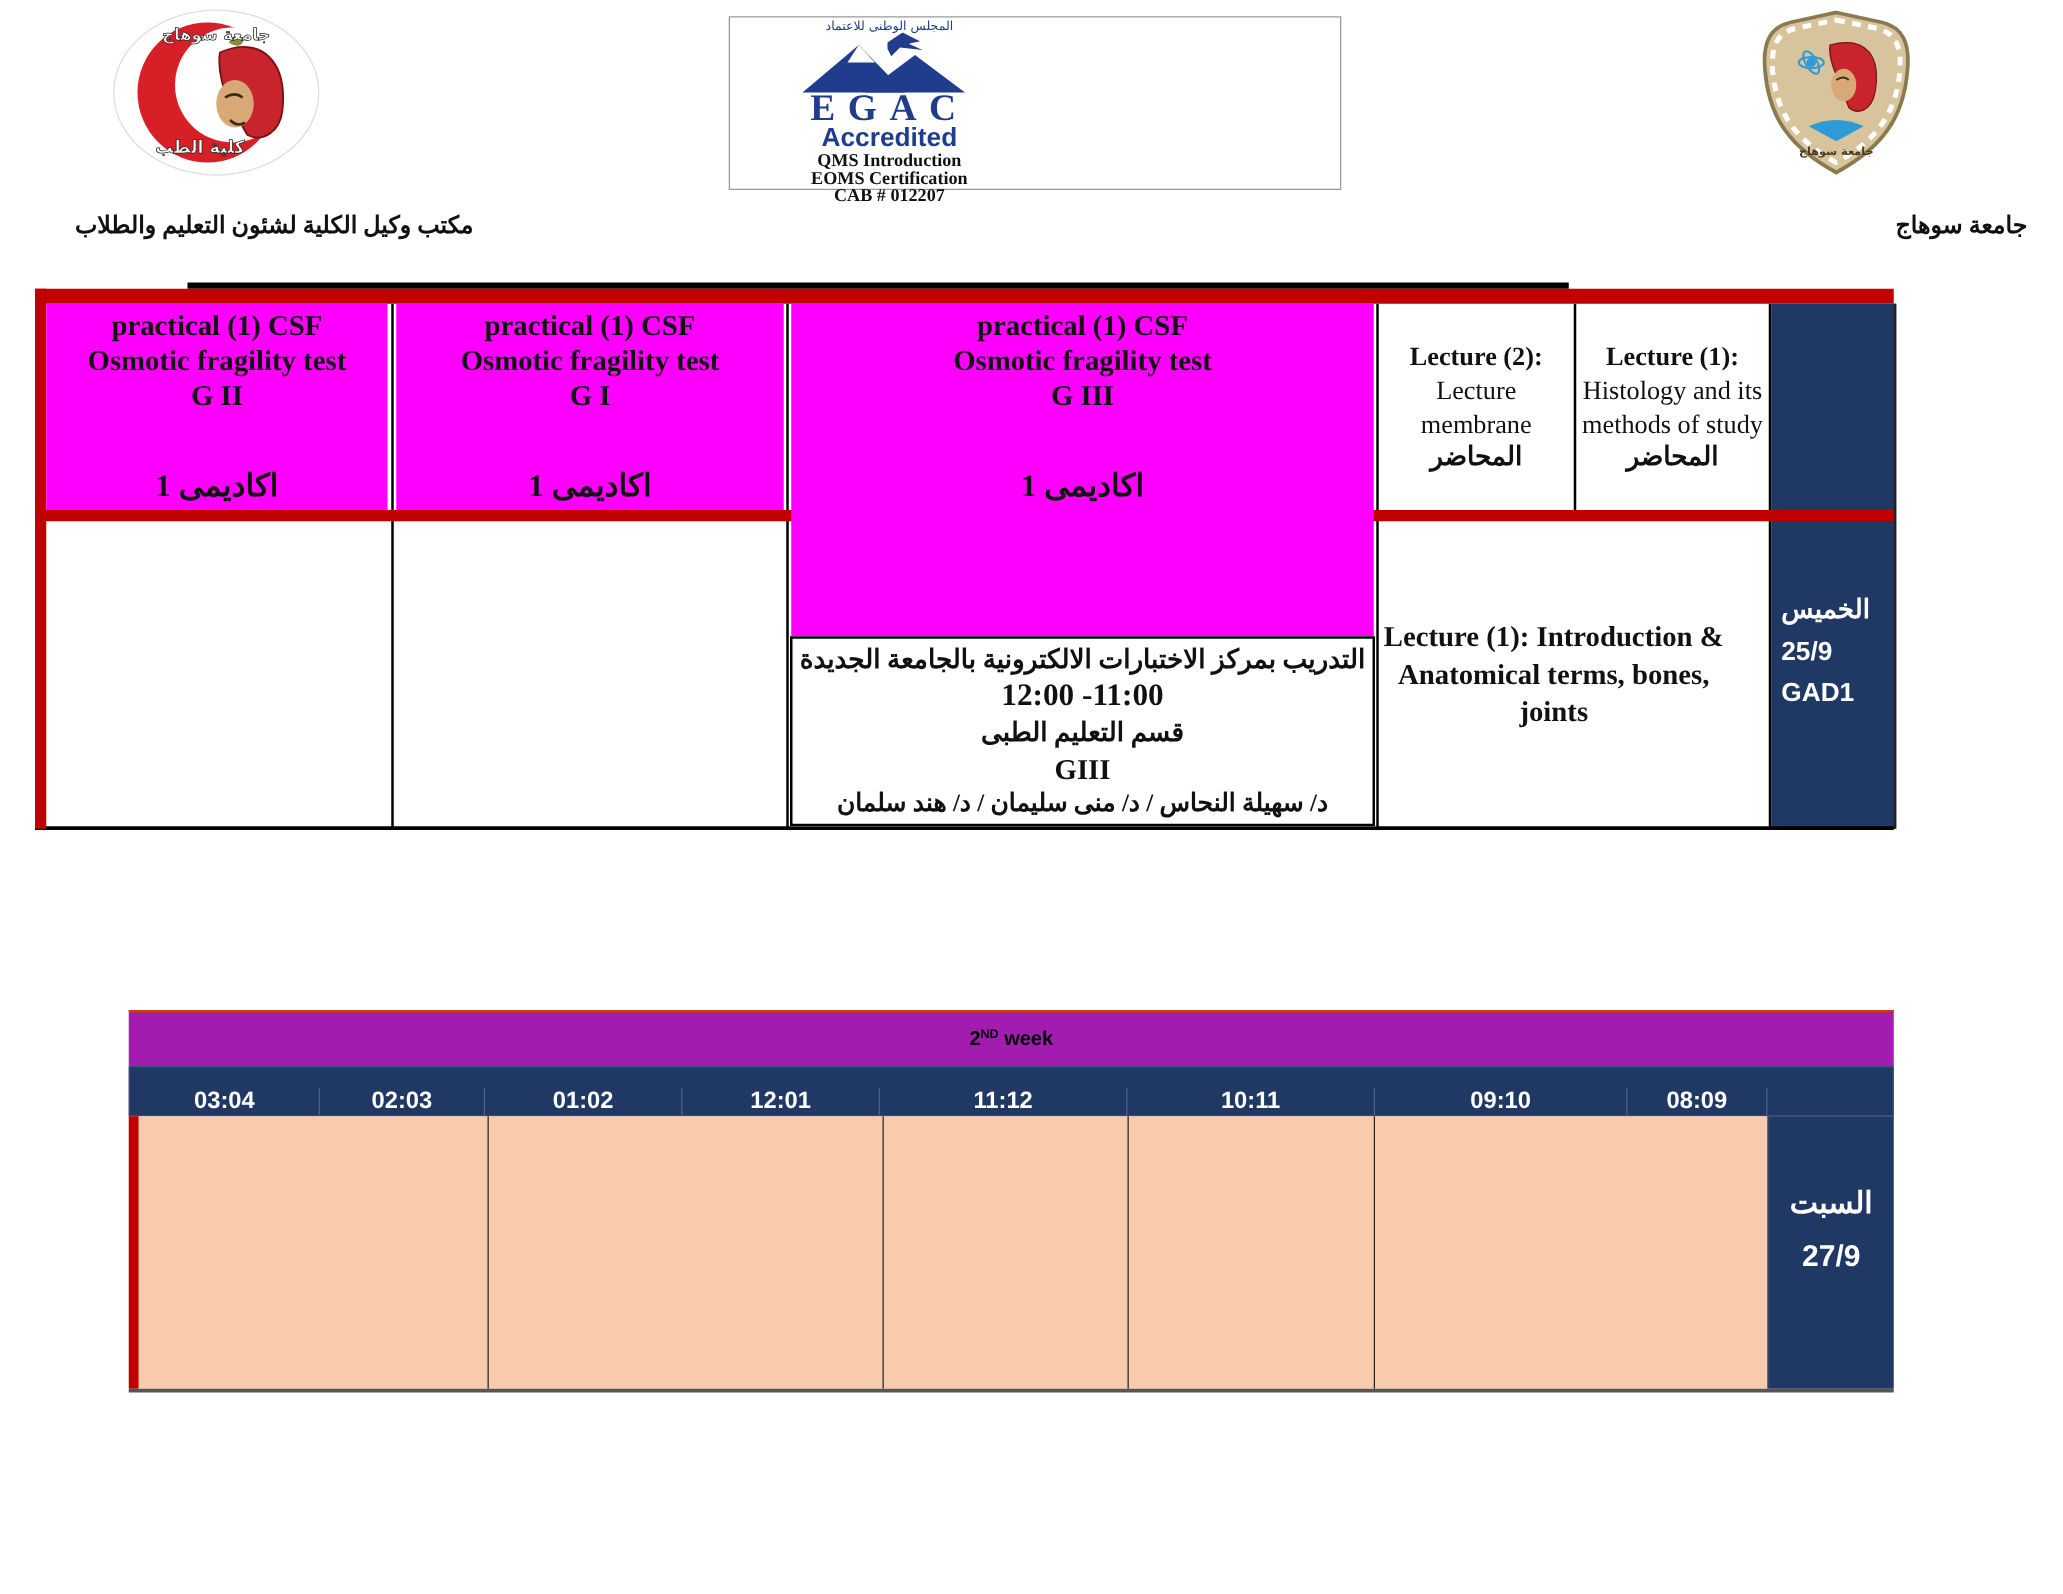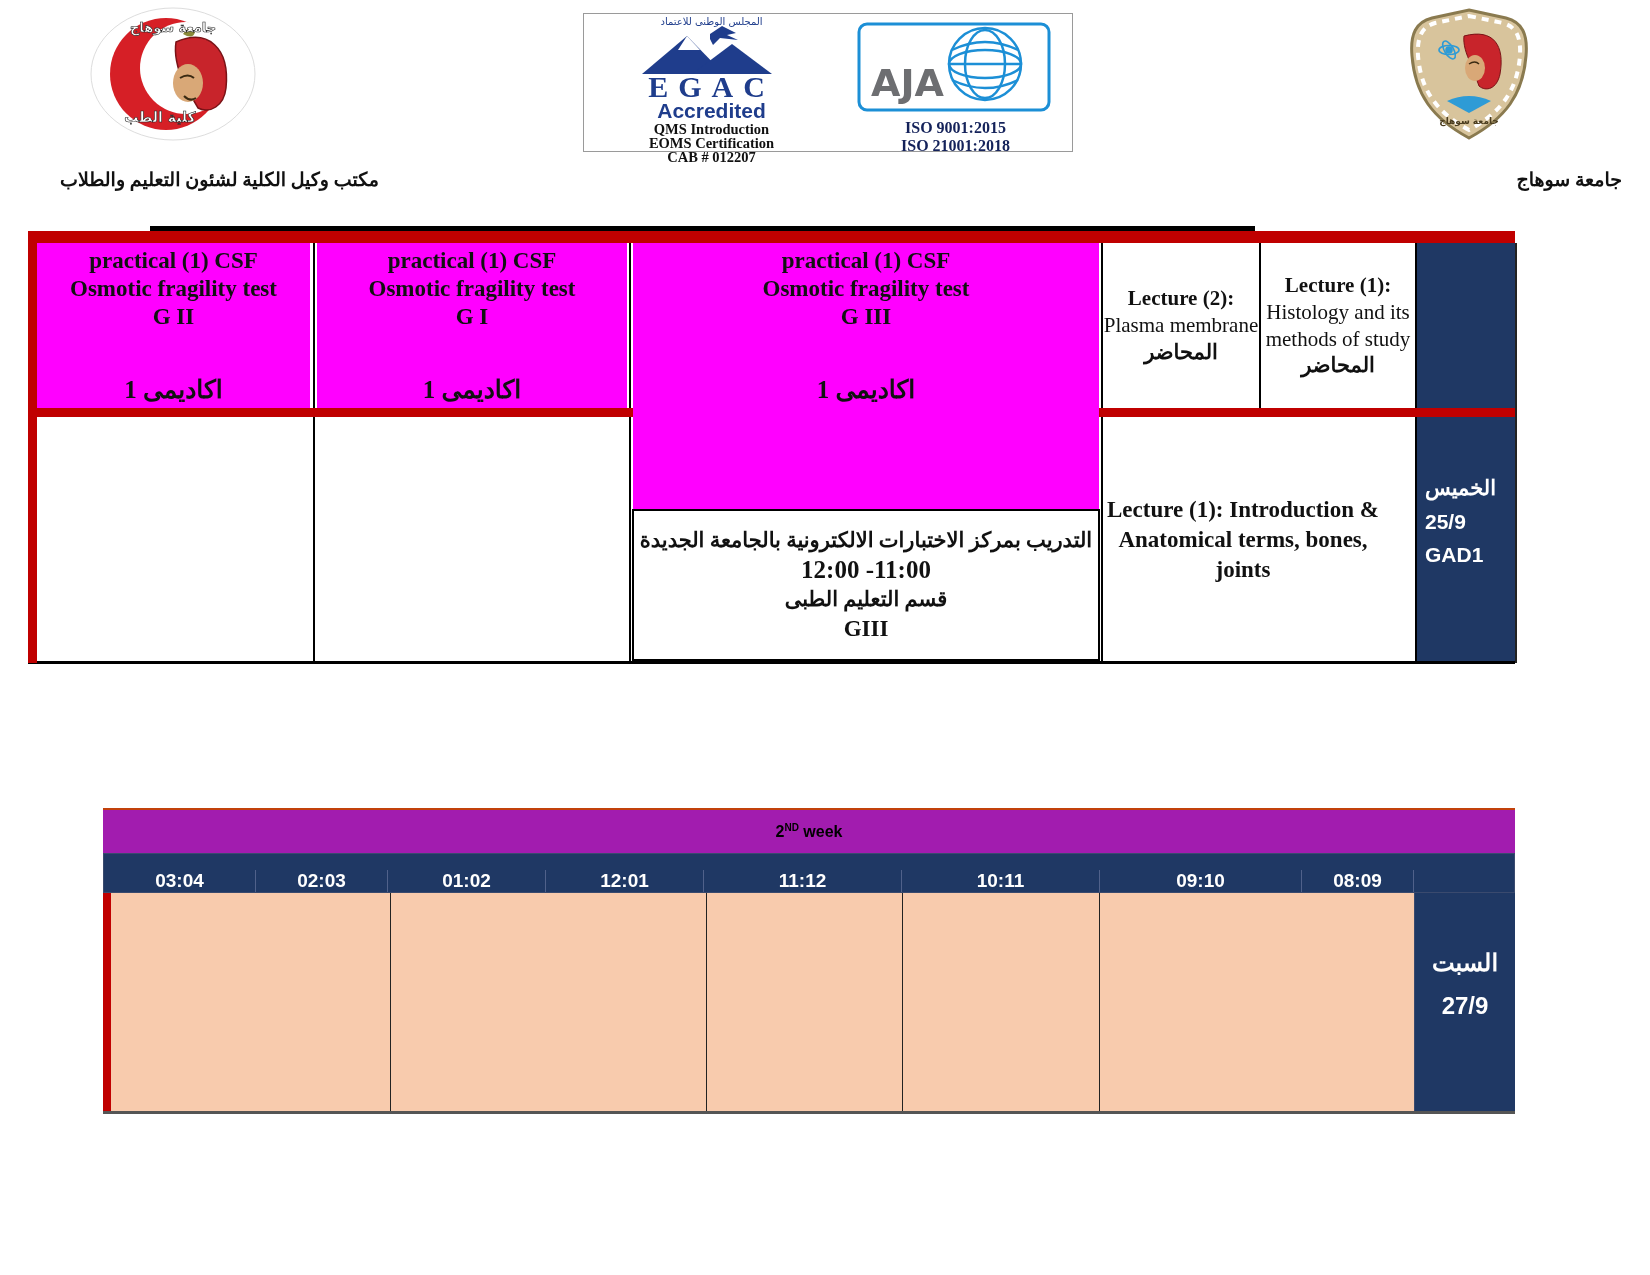--- a/index.html
+++ b/index.html
@@ -75,36 +75,20 @@
         <polygon points="46,26 55,12 68,26" fill="#ffffff"></polygon>
         <path d="M78,10 l12,-8 l14,7 l-9,2 l11,5 l-18,-2 l-7,7 l-3,-6 z" fill="#1f3d8c"></path>
       </svg>
       <div class="abs egac-name" style="left:0;top:58px;width:255px;text-align:center;">EGAC</div>
       <div class="abs egac-acc" style="left:0;top:86px;width:255px;text-align:center;">Accredited</div>
       <div class="abs egac-line" style="left:0;top:107px;width:255px;text-align:center;">QMS Introduction</div>
       <div class="abs egac-line" style="left:0;top:121px;width:255px;text-align:center;">EOMS Certification</div>
       <div class="abs egac-line" style="left:0;top:135px;width:255px;text-align:center;">CAB # 012207</div>
     </div>
 
-    <div style="width:233px;height:100%;position:relative;">
-      <svg class="abs" style="left:18px;top:8px;" width="200" height="92" viewBox="0 0 200 92">
-        <rect x="2" y="2" width="190" height="86" rx="8" fill="#ffffff" stroke="#1c8fd6" stroke-width="3"></rect>
-        <g stroke="#1c8fd6" stroke-width="2.5" fill="none">
-          <circle cx="128" cy="42" r="36"></circle>
-          <ellipse cx="128" cy="42" rx="36" ry="14"></ellipse>
-          <ellipse cx="128" cy="42" rx="20" ry="34"></ellipse>
-          <path d="M95,28 q33,-16 66,0"></path>
-          <path d="M95,58 q33,16 66,0"></path>
-          <line x1="92" y1="42" x2="164" y2="42"></line>
-        </g>
-        <text x="14" y="74" font-size="38" font-weight="bold" fill="#6d6e71" font-family="Liberation Serif,serif">AJA</text>
-      </svg>
-      <div class="abs aja-iso" style="left:0;top:104px;width:233px;text-align:center;">ISO 9001:2015</div>
-      <div class="abs aja-iso" style="left:0;top:122px;width:233px;text-align:center;">ISO 21001:2018</div>
-    </div>
   </div>
 
   <div class="abs" style="left:1402px;top:6px;width:135px;height:145px;">
     <svg width="135" height="145" viewBox="0 0 135 145">
       <path d="M67,4 L104,12 C120,16 126,28 124,50 C121,88 104,112 67,132 C30,112 13,88 10,50 C8,28 14,16 30,12 Z" fill="#d8c49c" stroke="#8a7a4f" stroke-width="3"></path>
       <path d="M67,10 L101,17 C114,21 119,30 118,50 C115,84 100,106 67,124 C34,106 19,84 16,50 C15,30 20,21 33,17 Z" fill="none" stroke="#ffffff" stroke-width="4" stroke-dasharray="7 6"></path>
       <g stroke="#2e9bd6" stroke-width="1.6" fill="none">
         <circle cx="47" cy="44" r="3" fill="#2e9bd6"></circle>
         <ellipse cx="47" cy="44" rx="10" ry="4.5"></ellipse>
         <ellipse cx="47" cy="44" rx="10" ry="4.5" transform="rotate(60 47 44)"></ellipse>
@@ -158,34 +142,35 @@
     <div class="ctr prac" style="width:100%;height:165px;">
       <div>practical (1) CSF</div>
       <div>Osmotic fragility test</div>
       <div>G III</div>
       <div class="ac" dir="rtl">اكاديمى 1</div>
     </div>
   </div>
 
   <div class="abs ctr lec" style="left:1103px;top:243px;width:156px;height:165px;">
     <div><b>Lecture (2):</b></div>
-    <div>Plasma membrane</div>
+    <div>Lecture membrane</div>
     <div class="ar">المحاضر</div>
   </div>
   <div class="abs ctr lec" style="left:1261px;top:243px;width:154px;height:165px;">
     <div><b>Lecture (1):</b></div>
     <div>Histology and its methods of study</div>
     <div class="ar">المحاضر</div>
   </div>
 
   <div class="abs ctr train" style="left:632px;top:509px;width:468px;height:152px;border:2px solid #000;box-sizing:border-box;background:#fff;z-index:4;">
     <div class="l1" dir="rtl">التدريب بمركز الاختبارات الالكترونية بالجامعة الجديدة</div>
     <div class="l2">12:00  -11:00</div>
     <div class="l3" dir="rtl">قسم التعليم الطبى</div>
     <div class="l4">GIII</div>
+    <div class="l5" dir="rtl">د/ سهيلة النحاس / د/ منى سليمان / د/ هند سلمان</div>
   </div>
 
   <div class="abs ctr introlec" style="left:1092px;top:417px;width:302px;height:246px;text-align:center;">
     <div>Lecture (1): Introduction &amp; Anatomical terms, bones, joints</div>
   </div>
 
   <div class="abs weekbar" style="left:103px;top:808px;width:1412px;height:45px;box-sizing:border-box;">
     <span><span>2</span><sup>ND</sup><span> week</span></span>
   </div>
 

